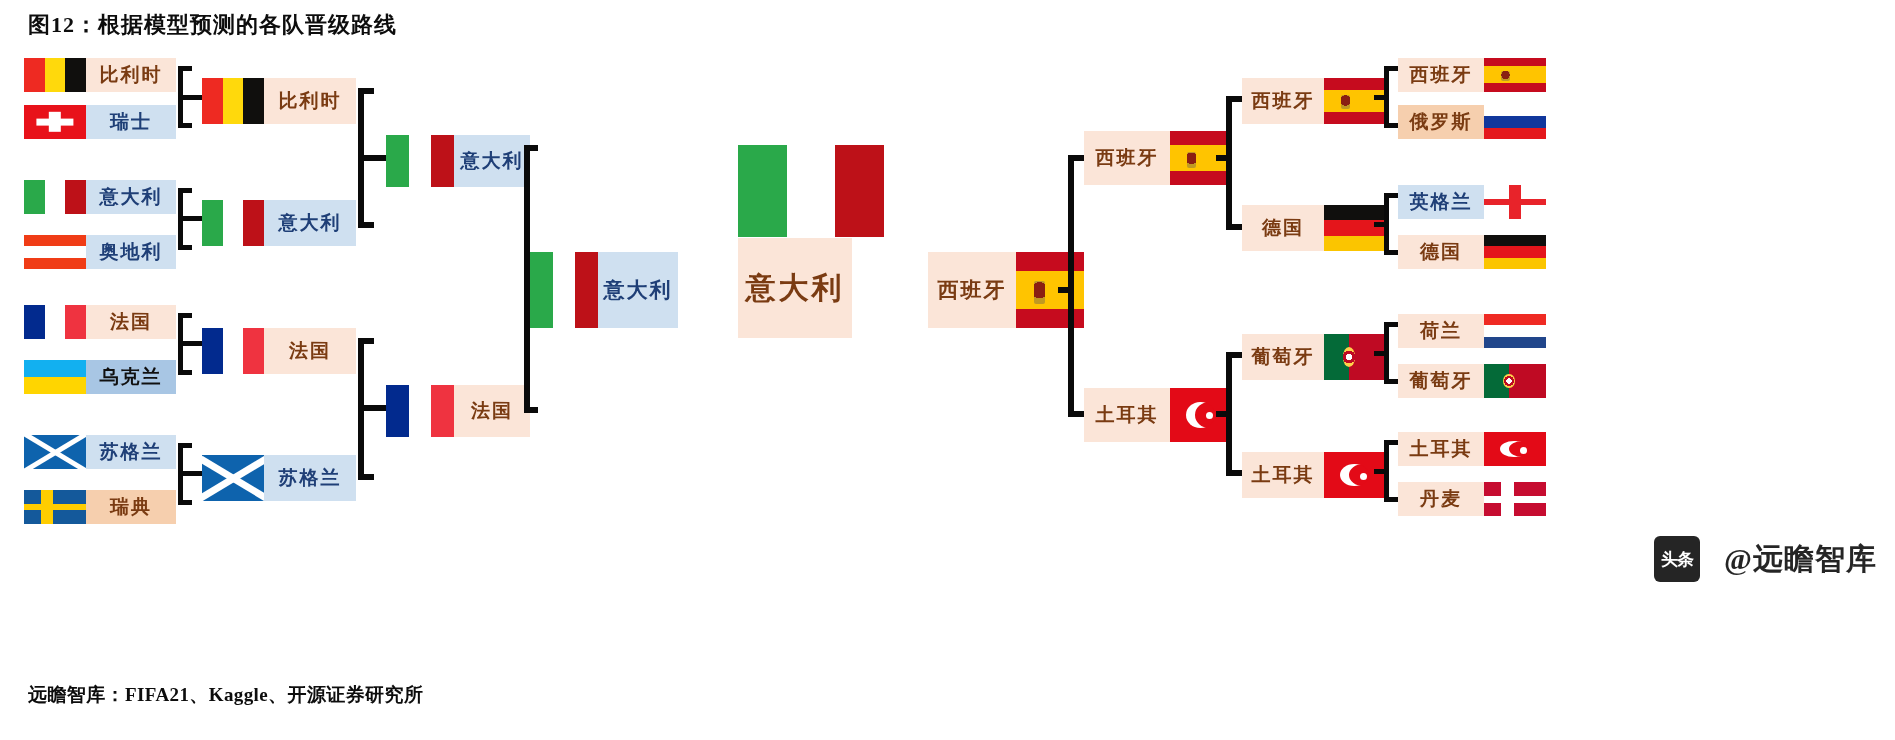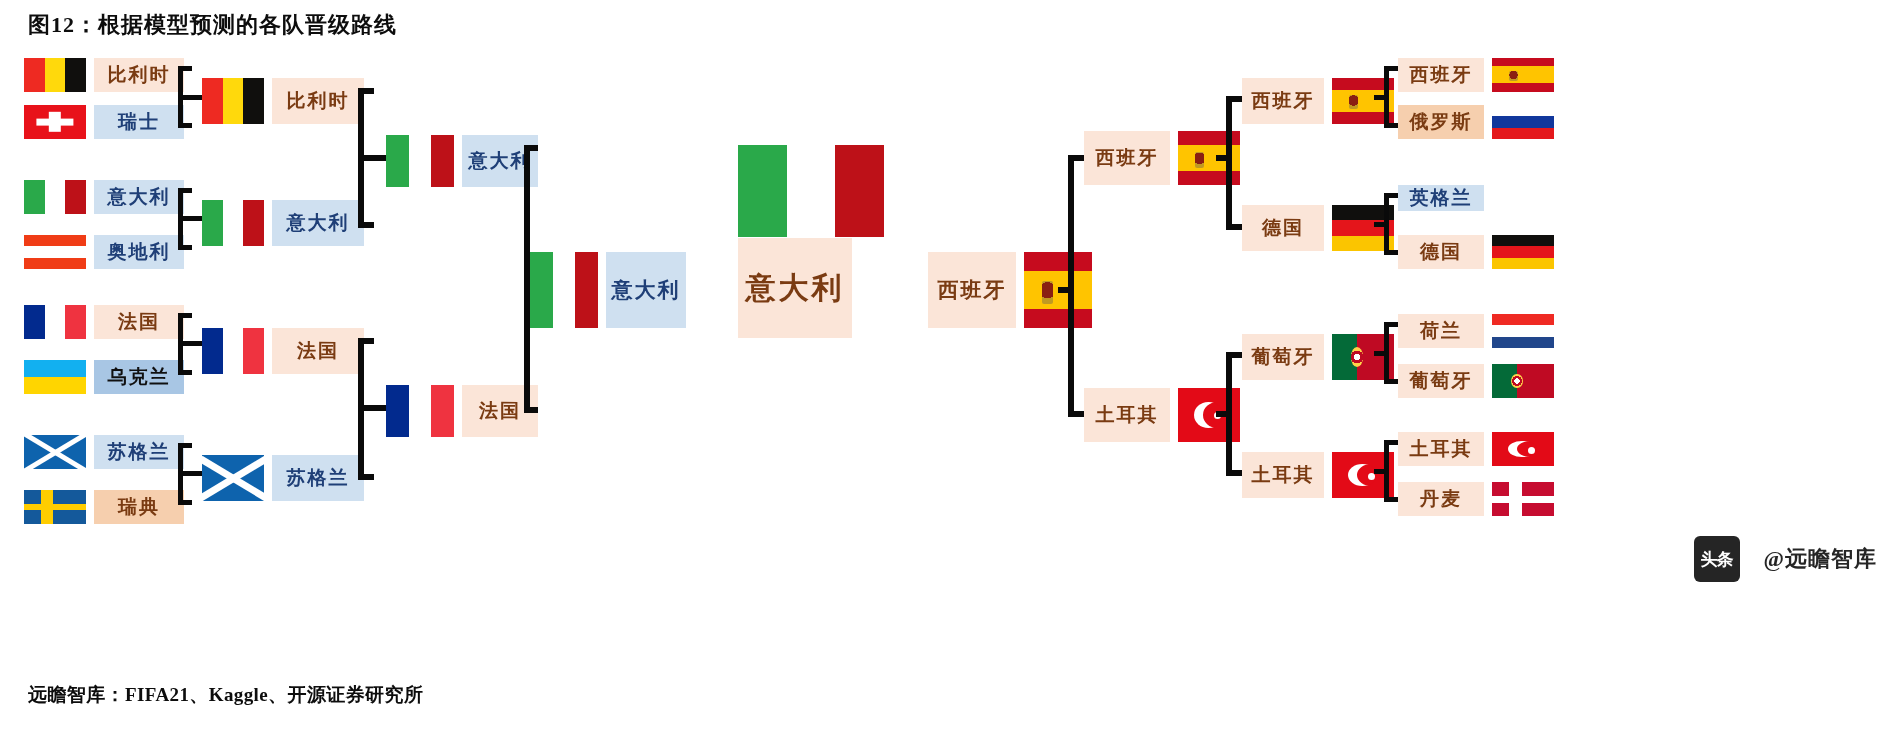--- a/index.html
+++ b/index.html
@@ -18,21 +18,21 @@
     letter-spacing:1px;white-space:nowrap;
   }
   .footnote{
     position:absolute;font-size:19px;font-weight:bold;color:#0d0d0d;
     white-space:nowrap;letter-spacing:.4px;
   }
   #note-row{left:28px;top:638px;}
   #source-row{left:28px;top:682px;}
 
   
-  .node{position:absolute;display:flex;align-items:stretch;height:34px;gap:8px;}
+  .node{position:absolute;display:flex;align-items:stretch;height:34px;}
   .node .lbl{
     display:flex;align-items:center;justify-content:center;
     font-size:19px;font-weight:bold;letter-spacing:2px;
     white-space:nowrap;box-sizing:border-box;padding:0 6px;
   }
   .fl{flex:0 0 auto;position:relative;overflow:hidden;}
 
   
   .t-peach  {background:#fbe5d8;color:#7a3b12;}
   .t-peach2 {background:#f6cfae;color:#7a3b12;}
@@ -78,21 +78,21 @@
   .champ{position:absolute;display:flex;align-items:stretch;}
   .champ .lbl{display:flex;align-items:center;justify-content:center;white-space:nowrap;}
 
   
   .cx{position:absolute;background:#0a0a0a;}
 
   
   #watermark{position:absolute;right:18px;bottom:14px;display:flex;align-items:center;gap:24px;opacity:.92;}
   #wm-badge{width:46px;height:46px;background:#131313;border-radius:6px;color:#fff;
     display:flex;align-items:center;justify-content:center;font-size:17px;font-weight:bold;letter-spacing:-1px;}
-  #wm-text{font-size:22px;font-weight:bold;color:#131313;letter-spacing:1px;}
+  #wm-text{font-size:30px;font-weight:bold;color:#131313;letter-spacing:1px;}
 </style>
 </head>
 <body>
 
 <div class="stage">
 
   <div id="chart-title">图12：根据模型预测的各队晋级路线</div>
 
   <div class="node" style="left:24px;top:58px;">
     <div class="fl f-belgium" style="width:62px;"></div>
@@ -273,21 +273,21 @@
   <div class="cx" style="left:1374px;top:469px;width:14px;height:5px;"></div>
 
   <div class="node" style="left:1398px;top:58px;">
     <div class="lbl t-peach" style="width:86px;">西班牙</div>
     <div class="fl f-spain" style="width:62px;"></div>
   </div>
   <div class="node" style="left:1398px;top:105px;">
     <div class="lbl t-peach2" style="width:86px;">俄罗斯</div>
     <div class="fl f-russia" style="width:62px;"></div>
   </div>
-  <div class="node" style="left:1398px;top:185px;flex-direction:column;">
+  <div class="node" style="left:1398px;top:185px;">
     <div class="lbl t-blue" style="width:86px;">英格兰</div>
     <div class="fl f-england" style="width:62px;"></div>
   </div>
   <div class="node" style="left:1398px;top:235px;">
     <div class="lbl t-peach" style="width:86px;">德国</div>
     <div class="fl f-germany" style="width:62px;"></div>
   </div>
   <div class="node" style="left:1398px;top:314px;">
     <div class="lbl t-peach" style="width:86px;">荷兰</div>
     <div class="fl f-netherlands" style="width:62px;"></div>

